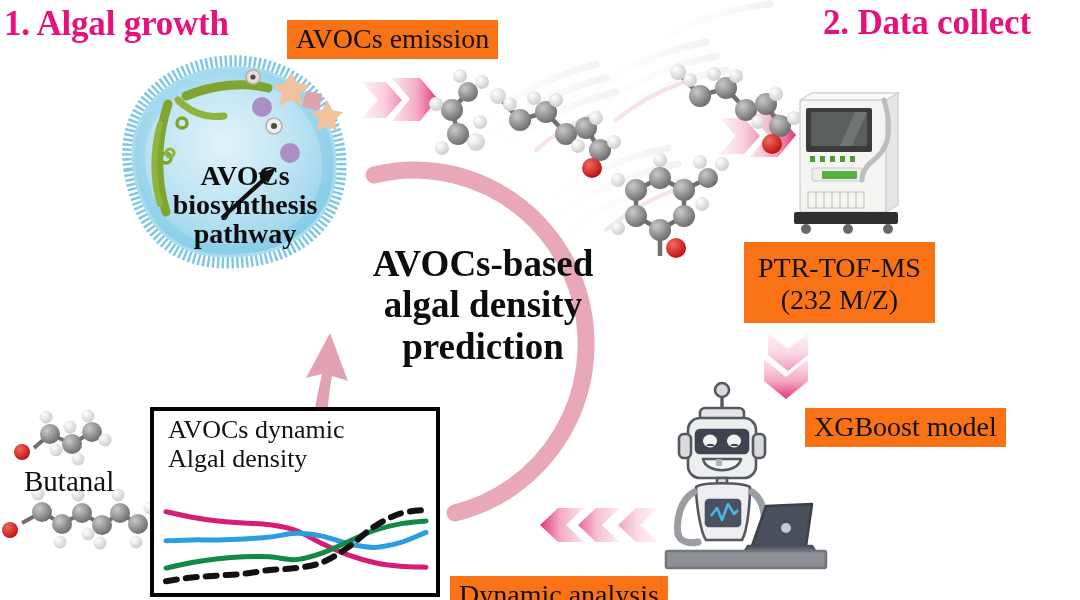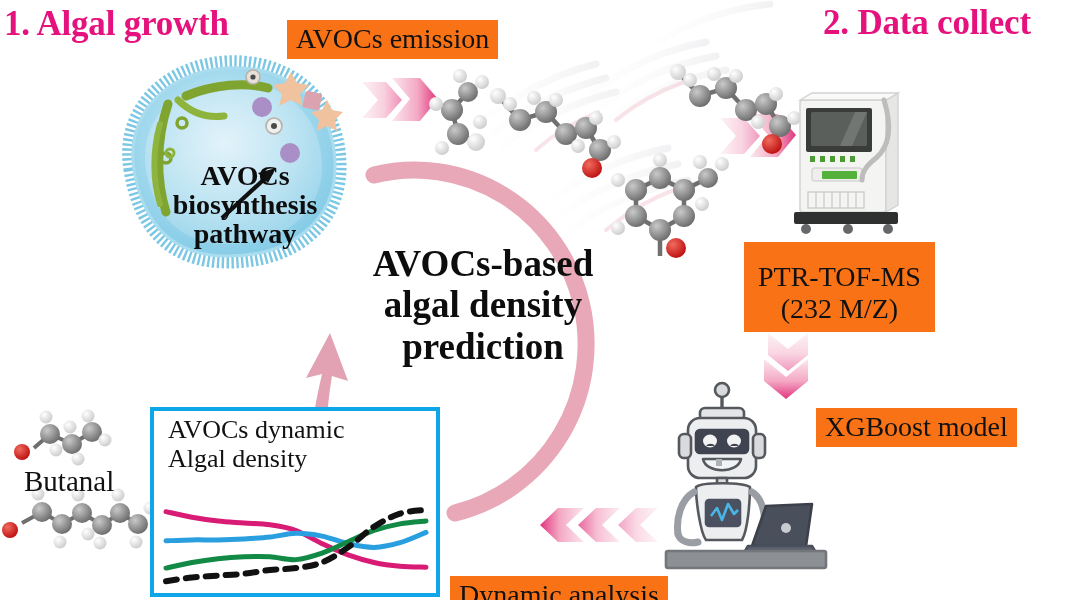--- a/index.html
+++ b/index.html
@@ -13,32 +13,32 @@
   #step1{left:4px;  top:4px;}
   #step2{left:823px;top:3px;}
   #step3{left:923px;top:312px;}
   #step4{left:6px;  top:311px;}
 
   
   .chip{position:absolute;background:#f97316;color:#111;
         font-family:"Liberation Serif",serif;font-size:28px;white-space:nowrap;
         line-height:1.16;padding:3px 9px 4px 9px;}
   #chip-emission{left:287px;top:20px;}
-  #chip-ptr{left:744px;top:242px;text-align:center;padding:19px 14px 6px;}
-  #chip-xgb{left:805px;top:408px;margin-left:11px;}
+  #chip-ptr{left:744px;top:242px;text-align:center;padding:10px 14px 6px;}
+  #chip-xgb{left:805px;top:408px;}
   #chip-dyn{left:450px;top:576px;}
 
   
   #center-title{position:absolute;left:338px;top:243px;width:290px;
       text-align:center;font-weight:bold;font-size:37px;line-height:1.12;
       color:#0d0d0d;font-family:"Liberation Serif",serif;}
 
   
   #chartbox{position:absolute;left:150px;top:407px;width:290px;height:190px;
-            background:#fff;border:4px solid #0ea5e9;box-sizing:border-box;}
+            background:#fff;border:4px solid #000000;box-sizing:border-box;}
   #chart-caption{position:absolute;left:14px;top:4px;font-size:26px;line-height:1.13;
                  color:#111;font-family:"Liberation Serif",serif;white-space:nowrap;}
   #chart-svg{position:absolute;left:0;top:0;width:282px;height:182px;}
 
   
   .mol-label{position:absolute;font-size:29px;color:#111;white-space:nowrap;
              font-family:Liberation Serif, serif;}
   #lbl-butanal{left:24px;top:465px;}
   #lbl-octenal{left:4px;top:555px;}
 

